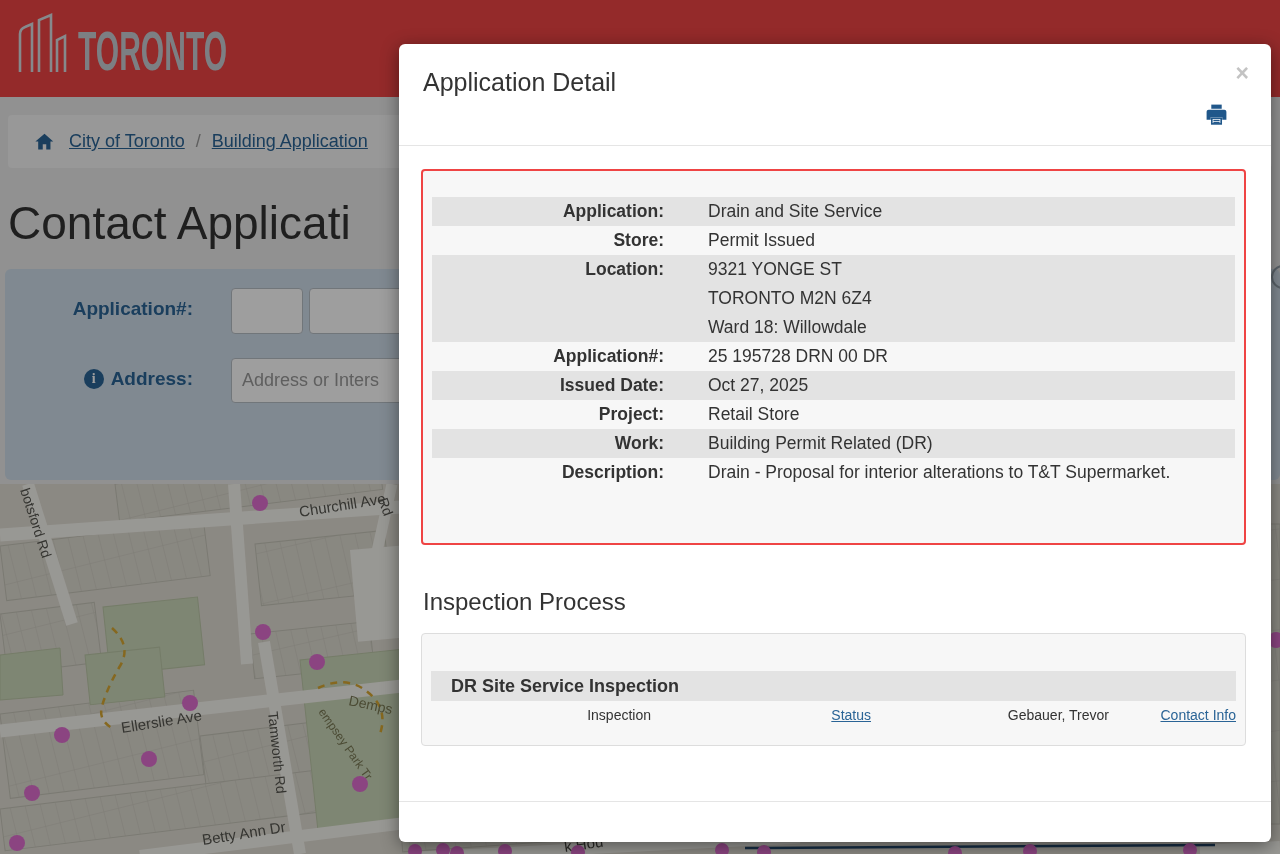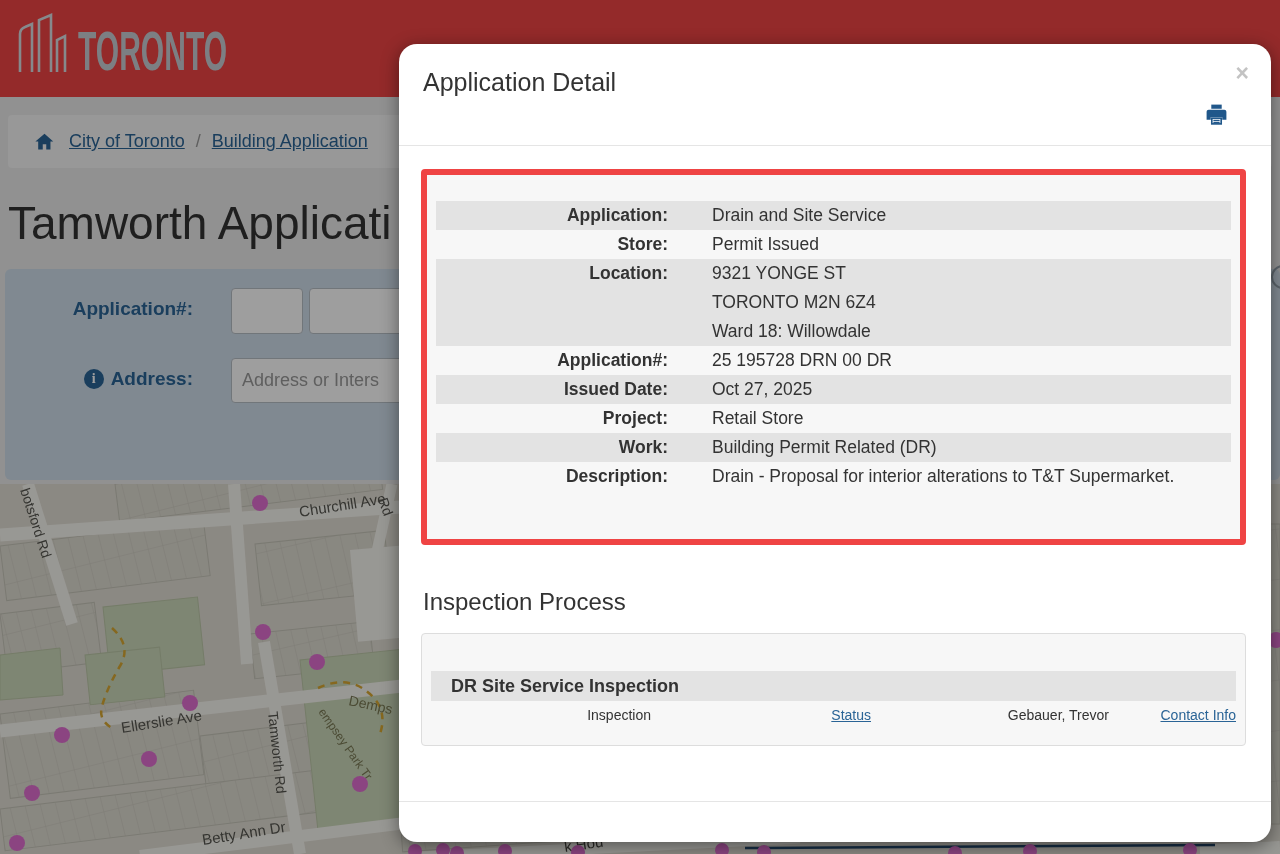--- a/index.html
+++ b/index.html
@@ -50,38 +50,38 @@
   .help-circle{
     position:absolute;left:1271px;top:265px;width:24px;height:24px;border-radius:50%;
     border:2px solid #93a1ac;box-sizing:border-box;
   }
   .map{position:absolute;left:0;top:484px;width:1280px;height:370px;}
   
   .backdrop{position:absolute;inset:0;background:rgba(0,0,0,0.38);}
   
   .modal{
     position:absolute;left:399px;top:44px;width:872px;height:798px;
-    background:#fff;border-radius:18px;box-shadow:0 4px 18px rgba(0,0,0,.45);
+    background:#fff;border-radius:6px;box-shadow:0 4px 18px rgba(0,0,0,.45);
   }
   .modal-header{
     position:absolute;left:0;top:0;right:0;height:101px;border-bottom:1px solid #e5e5e5;
   }
   .modal-title{
     position:absolute;left:24px;top:24px;margin:0;font-size:25px;font-weight:400;color:#333;
   }
   .modal-close{
     position:absolute;right:22px;top:18px;background:none;border:none;cursor:pointer;
     font-size:23px;font-weight:bold;color:#c3c3c3;line-height:1;padding:0;
   }
   .modal-print{
     position:absolute;right:42px;top:58px;width:25px;height:25px;background:none;border:none;padding:0;cursor:pointer;
   }
   .detail-panel{
     position:absolute;left:22px;top:125px;width:825px;height:376px;box-sizing:border-box;
-    background:#f7f7f7;border:6px solid #ef4444;border-radius:4px;padding:26px 9px 0 9px;
+    background:#f7f7f7;border:2px solid #ef4444;border-radius:4px;padding:26px 9px 0 9px;
   }
   .drow{display:flex;font-size:17.5px;color:#333;line-height:29px;}
   .drow.stripe{background:#e3e3e3;}
   .dlabel{width:232px;text-align:right;font-weight:bold;flex:none;}
   .dvalue{flex:1;padding-left:44px;}
   .insp-heading{
     position:absolute;left:24px;top:544px;margin:0;font-size:24px;font-weight:400;color:#333;
   }
   .insp-panel{
     position:absolute;left:22px;top:589px;width:825px;height:113px;box-sizing:border-box;
@@ -120,21 +120,21 @@
     <a href="#" class="crumb-home">
       <svg viewBox="0 0 24 24" fill="#2a6496">
         <path d="M12 3l10 9h-3.2v9h-4.8v-6h-4v6H4.8v-9H1.6z"></path>
       </svg>
     </a>
     <a href="#">City of Toronto</a>
     <span class="crumb-sep">/</span>
     <a href="#">Building Application</a>
   </nav>
 
-  <h1 class="page-title">Tamworth Applicati</h1>
+  <h1 class="page-title">Contact Applicati</h1>
 
   <div class="search-panel">
     <div class="sp-label row1">Application#:</div>
     <input class="sp-input in1" style="">
     <input class="sp-input in2" style="">
     <div class="sp-label row2">
       <span class="info-icon">i</span>
       <span>Address:</span>
     </div>
     <input class="sp-input in3" placeholder="Address or Inters" style="">

